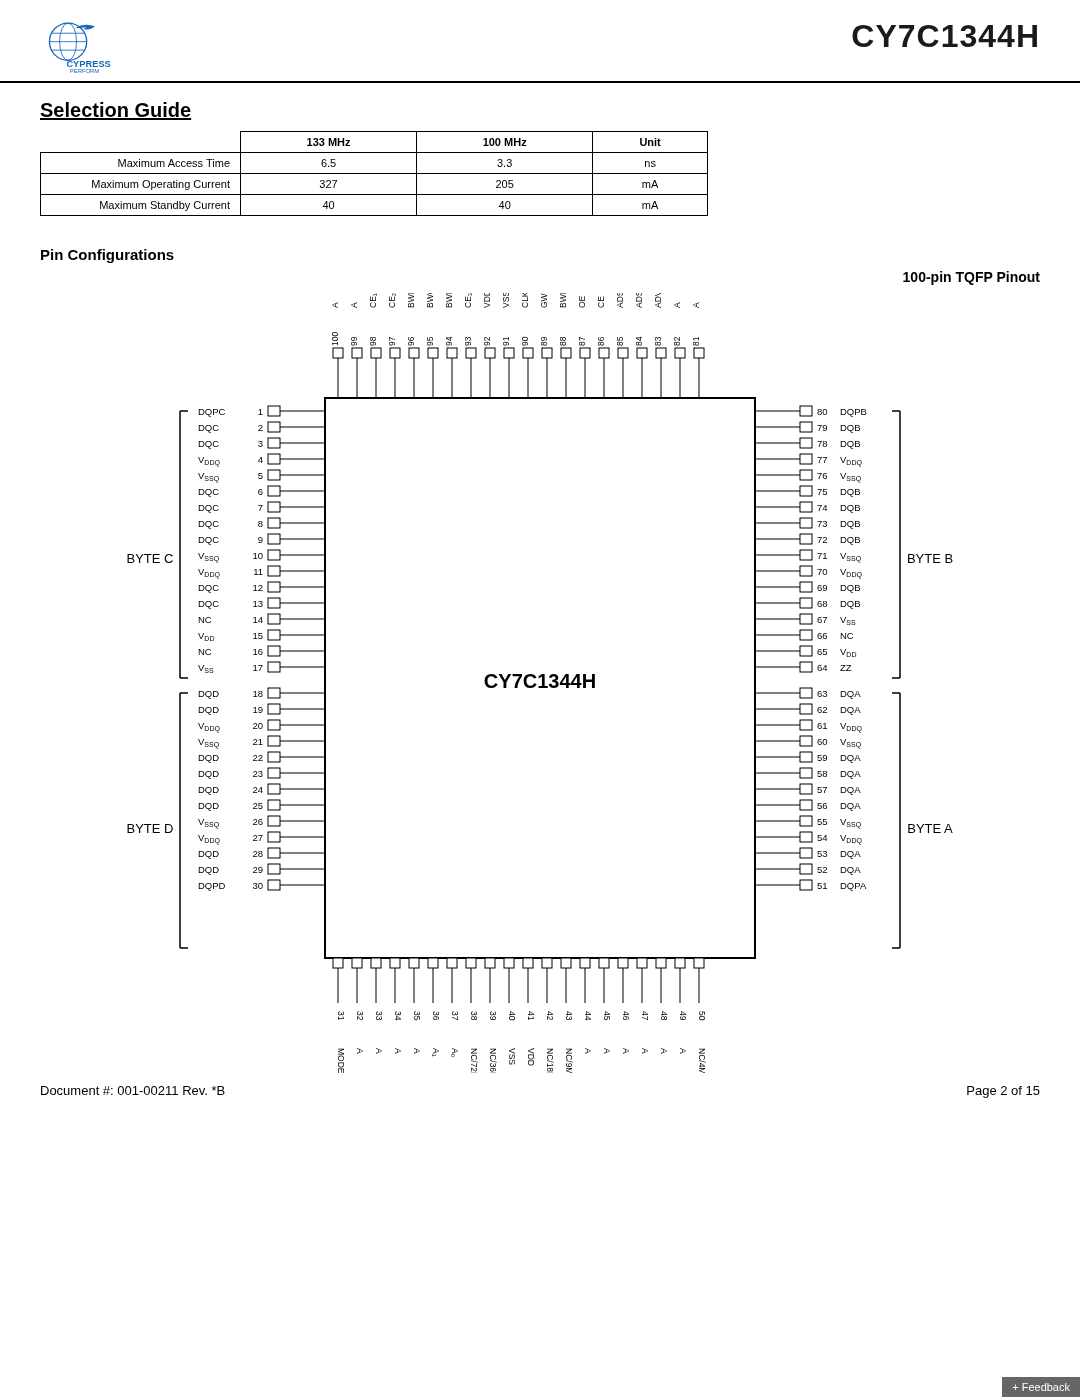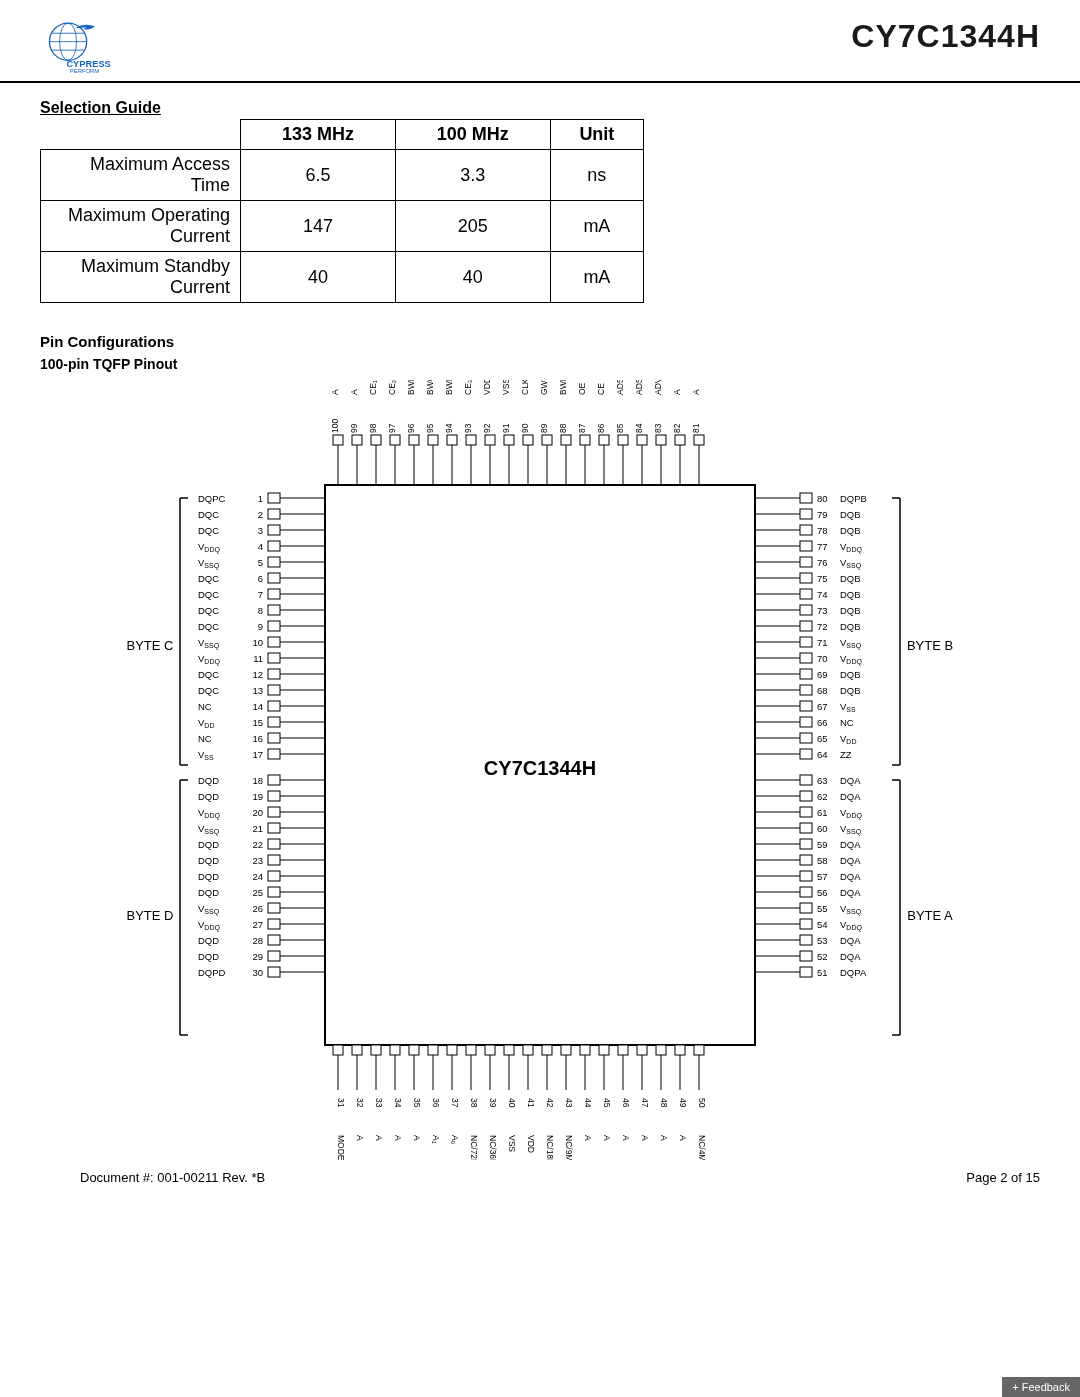--- a/index.html
+++ b/index.html
@@ -36,31 +36,31 @@
       font-weight: bold;
       color: #1a1a1a;
       letter-spacing: 1px;
     }
 
     
     .section {
       padding: 16px 40px 0 40px;
     }
     .section-title {
-      font-size: 16px;
+      font-size: 20px;
       font-weight: bold;
-      margin-bottom: 2px;
+      margin-bottom: 9px;
       text-decoration: underline;
     }
 
     
     table.selection-guide {
       border-collapse: collapse;
-      width: 604px;
-      font-size: 18px;
+      width: 668px;
+      font-size: 11px;
     }
     table.selection-guide th, table.selection-guide td {
       border: 1px solid #000;
       padding: 4px 10px;
       text-align: center;
     }
     table.selection-guide td:first-child {
       text-align: right;
     }
     table.selection-guide th {
@@ -72,21 +72,21 @@
       border-bottom: 1px solid #000;
     }
 
     
     .pin-config-title {
       font-size: 15px;
       font-weight: bold;
       margin-bottom: 6px;
     }
     .pinout-title {
-      text-align: left;
+      text-align: right;
       font-size: 14px;
       font-weight: bold;
       margin-bottom: 8px;
     }
 
     
     .pinout-svg {
       display: block;
       margin: 0 auto;
     }
@@ -125,21 +125,21 @@
     </thead>
     <tbody>
       <tr>
         <td>Maximum Access Time</td>
         <td>6.5</td>
         <td>3.3</td>
         <td>ns</td>
       </tr>
       <tr>
         <td>Maximum Operating Current</td>
-        <td>147</td>
+        <td>327</td>
         <td>205</td>
         <td>mA</td>
       </tr>
       <tr>
         <td>Maximum Standby Current</td>
         <td>40</td>
         <td>40</td>
         <td>mA</td>
       </tr>
     </tbody>
@@ -675,18 +675,18 @@
     <text transform="translate(590,755) rotate(90)" text-anchor="start" font-size="8.5" font-family="Arial">A</text>
 
     <line x1="609" y1="665" x2="609" y2="710" stroke="black" stroke-width="1"></line>
     <rect x="604" y="665" width="10" height="10" fill="white" stroke="black" stroke-width="1"></rect>
     <text transform="translate(609,718) rotate(90)" text-anchor="start" font-size="8.5" font-family="Arial">50</text>
     <text transform="translate(609,755) rotate(90)" text-anchor="start" font-size="8.5" font-family="Arial">NC/4M</text>
 
   </svg>
 </div>
 
-<div style="position:relative; margin-top:10px; padding: 0 40px 30px 40px; display:flex; justify-content:space-between; align-items:flex-end;margin-left:40px;">
+<div style="position:relative; margin-top:10px; padding: 0 40px 30px 40px; display:flex; justify-content:space-between; align-items:flex-end;">
   <span>Document #: 001-00211 Rev. *B</span>
   <span>Page 2 of 15</span>
 </div>
 
 <div style="position:fixed; bottom:0; right:0; background:#666; color:#fff; font-size:11px; padding:4px 10px; cursor:pointer;">+ Feedback</div>
 
 </body></html>

